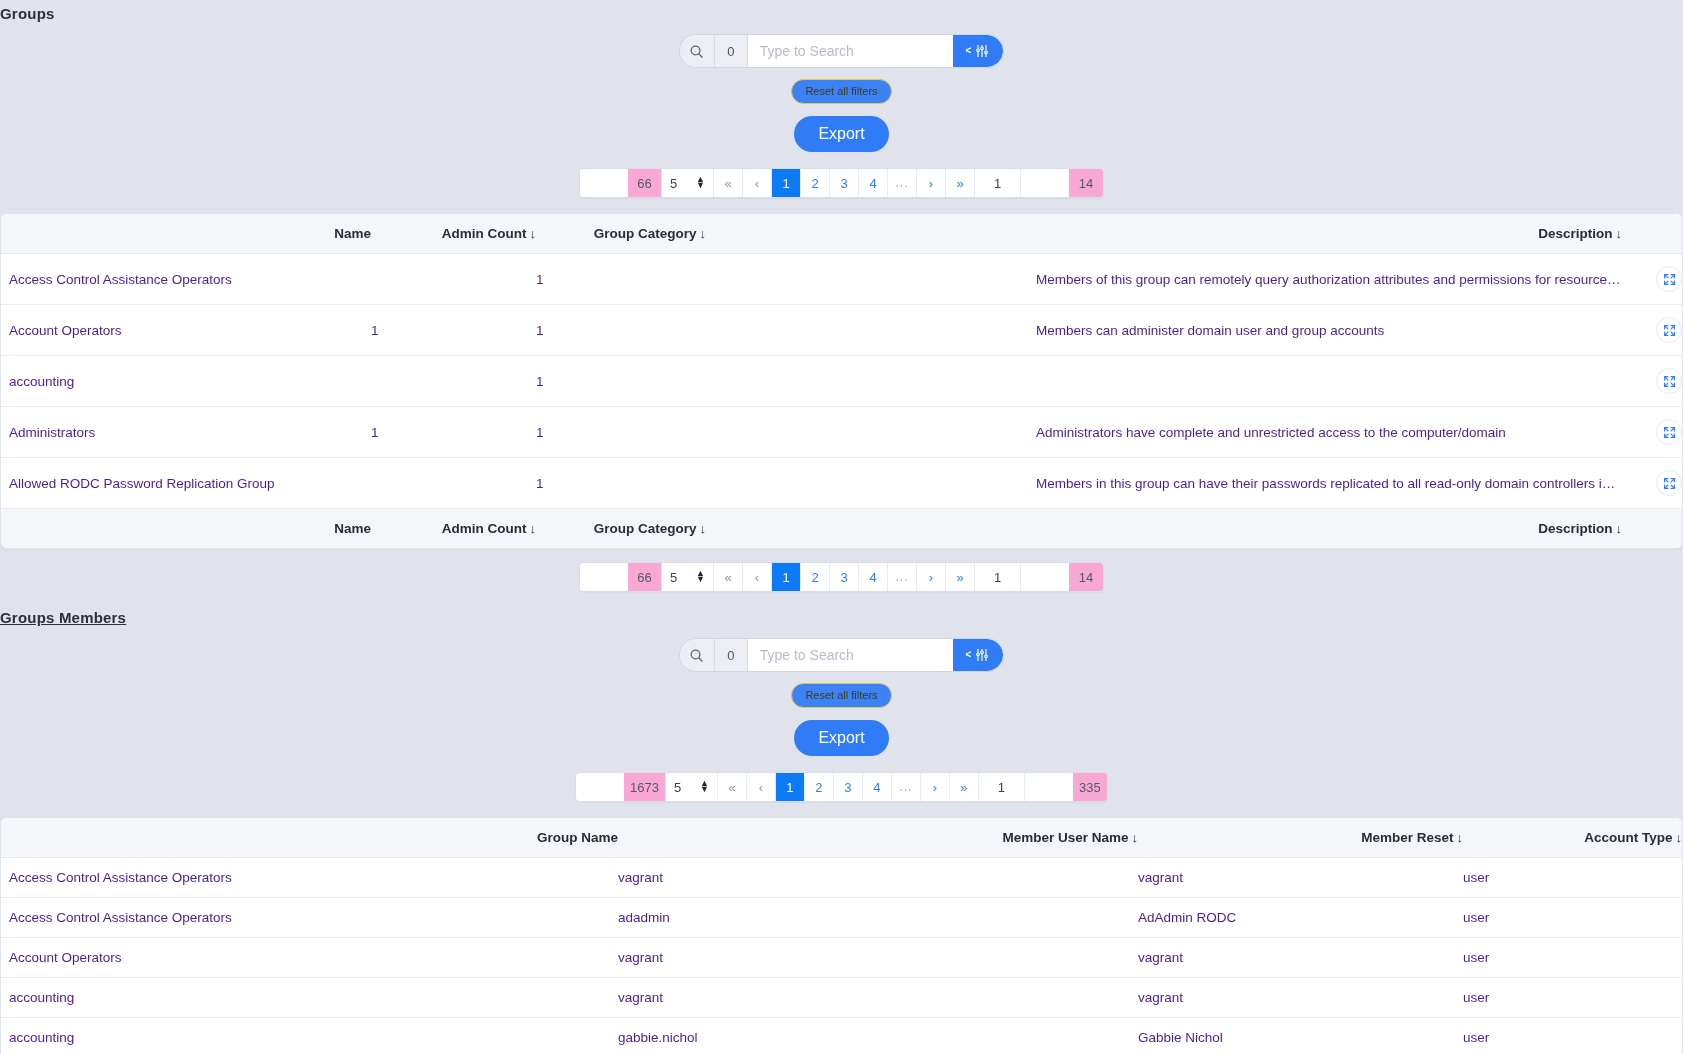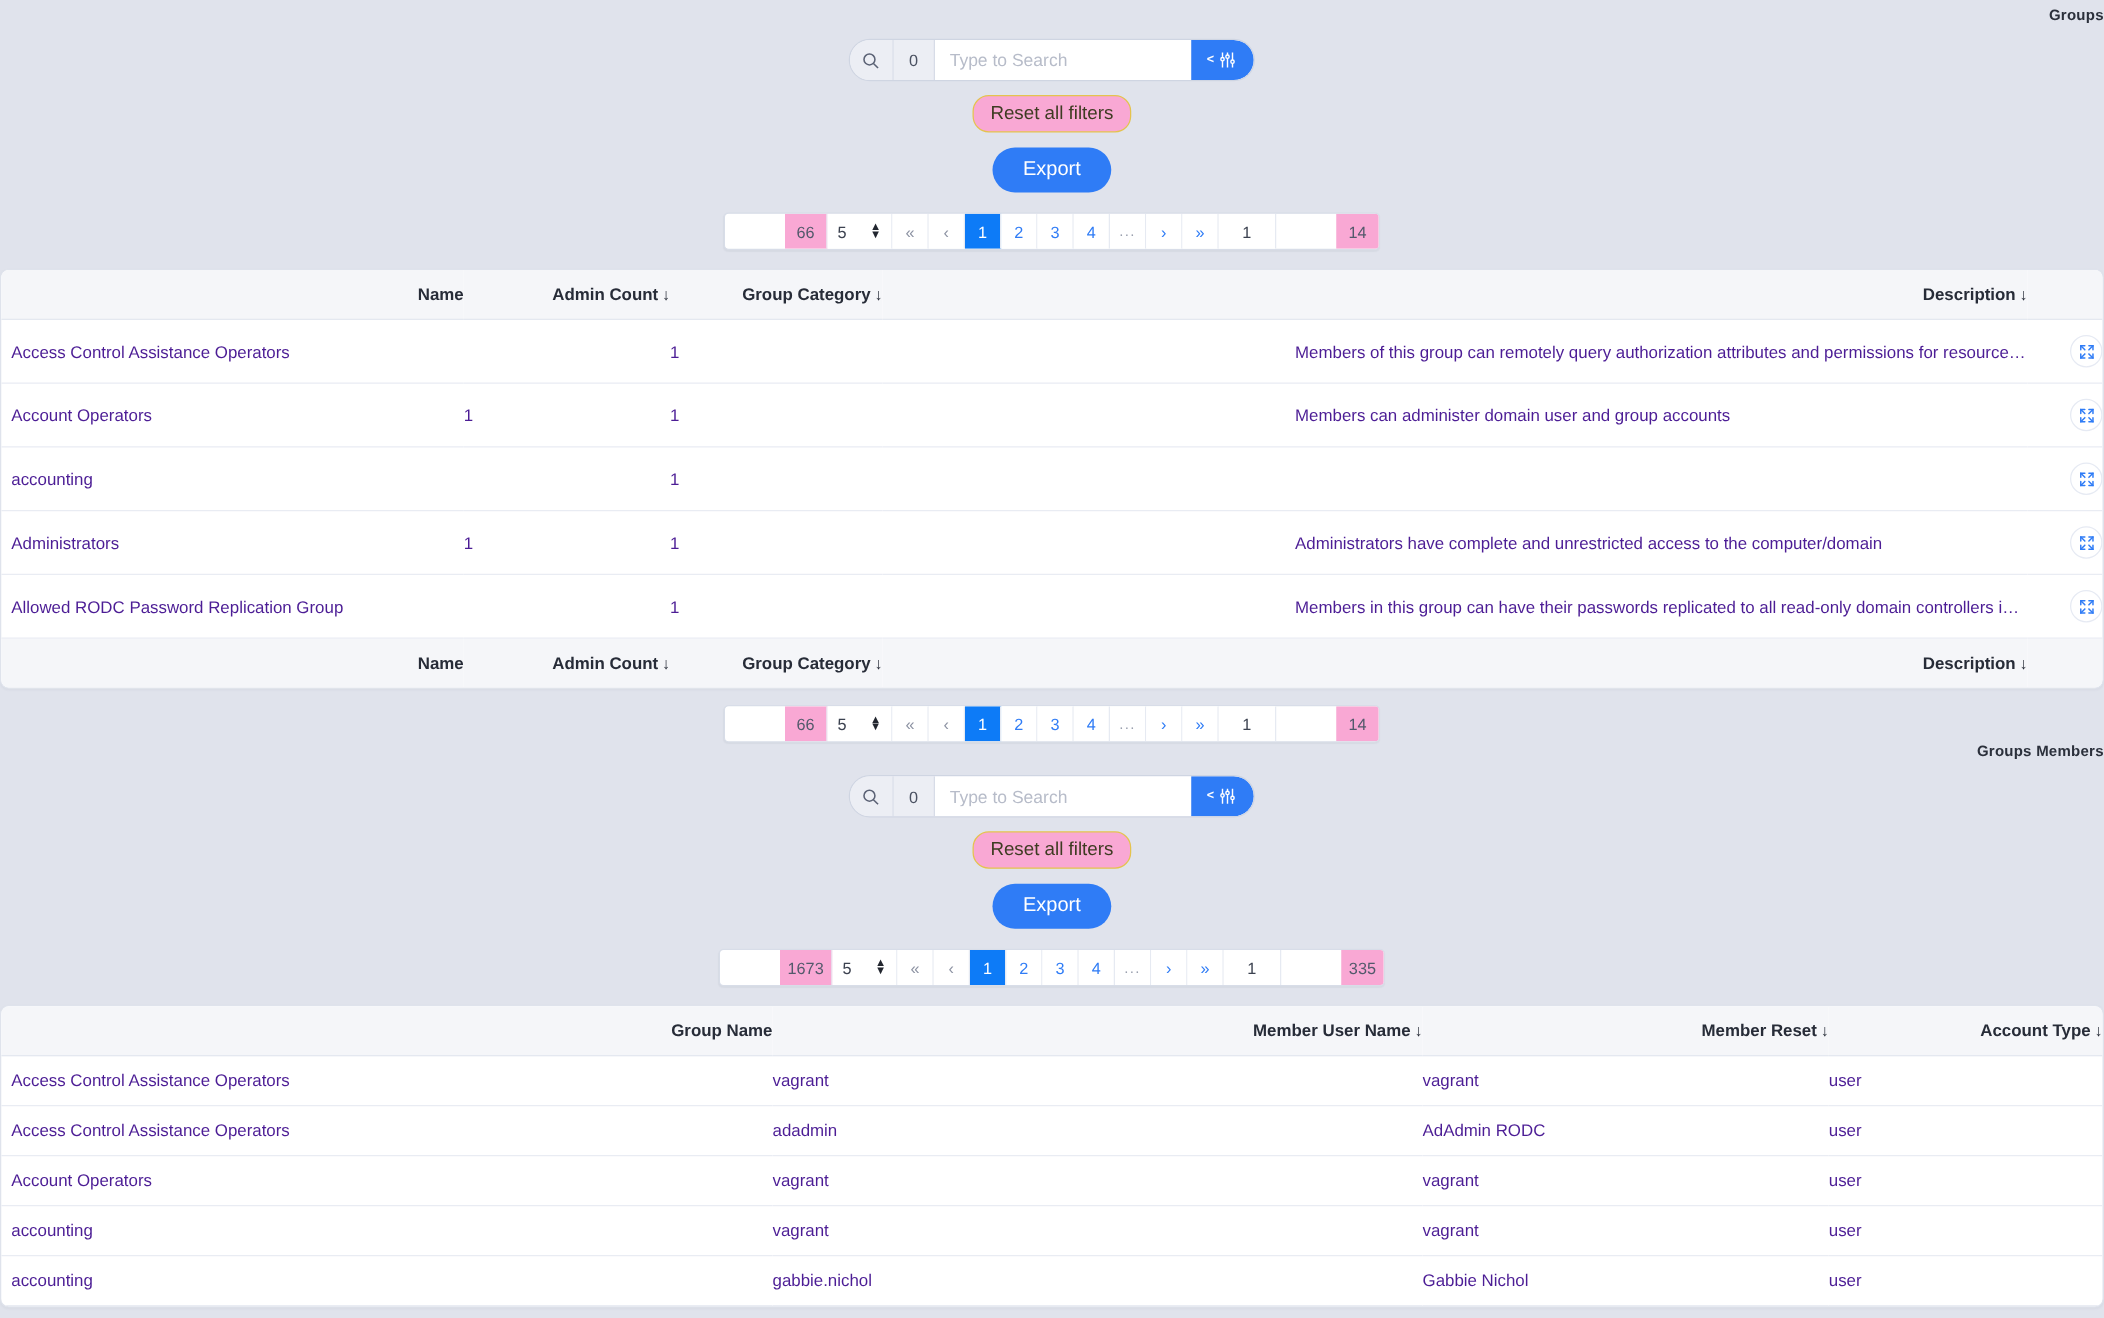--- a/index.html
+++ b/index.html
@@ -8,22 +8,22 @@
     width: 1683px; height: 1054px;
     background: #e0e3ec;
     font-family: "Liberation Sans", sans-serif;
     color: #2b303b;
     overflow: hidden;
   }
   .page { width: 1683px; height: 1054px; position: relative; }
 
   
   .section-title {
-    text-align: right;
-    font-size: 12px;
+    text-align: left;
+    font-size: 15px;
     font-weight: bold;
     color: #2b303b;
     letter-spacing: .2px;
   }
 
   
   .searchbar-wrap { display: flex; justify-content: center; }
   .searchbar {
     display: flex;
     align-items: stretch;
@@ -66,25 +66,25 @@
     gap: 3px;
     color: #fff;
     border-radius: 0 17px 17px 0;
     cursor: pointer;
   }
   .sb-filter .lt { font-size: 10px; font-weight: bold; line-height: 1; }
 
   
   .pill-wrap { display: flex; justify-content: center; }
   .pill-reset {
-    background: #f9a8d4;
+    background: #3b82f6;
     color: #3e3b22;
     border: 1px solid #e4c34e;
     border-radius: 13px;
-    font-size: 15px;
+    font-size: 11px;
     padding: 5px 13px 6px;
     cursor: pointer;
     font-family: "Liberation Sans", sans-serif;
   }
   .pill-export {
     background: #2f7cf6;
     color: #fff;
     border: 0;
     border-radius: 19px;
     font-size: 16px;
@@ -399,21 +399,21 @@
         <div class="pg">›</div>
         <div class="pg">»</div>
         <div class="pg curinput">1</div>
         <div class="pg total">14</div>
       </div>
     </div>
   </div>
 
   <div>
 
-    <div class="section-title" style="">Groups Members</div>
+    <div class="section-title" style="margin-top:17px;text-decoration:underline;">Groups Members</div>
 
     <div class="searchbar-wrap" style="margin-top:12px;">
       <div class="searchbar">
         <div class="sb-icon">
           <svg width="15" height="15" viewBox="0 0 24 24" fill="none" stroke="currentColor" stroke-width="2">
             <circle cx="10.5" cy="10.5" r="7"></circle>
               <line x1="15.6" y1="15.6" x2="21.5" y2="21.5"></line>
           </svg>
         </div>
         <div class="sb-count">0</div>

